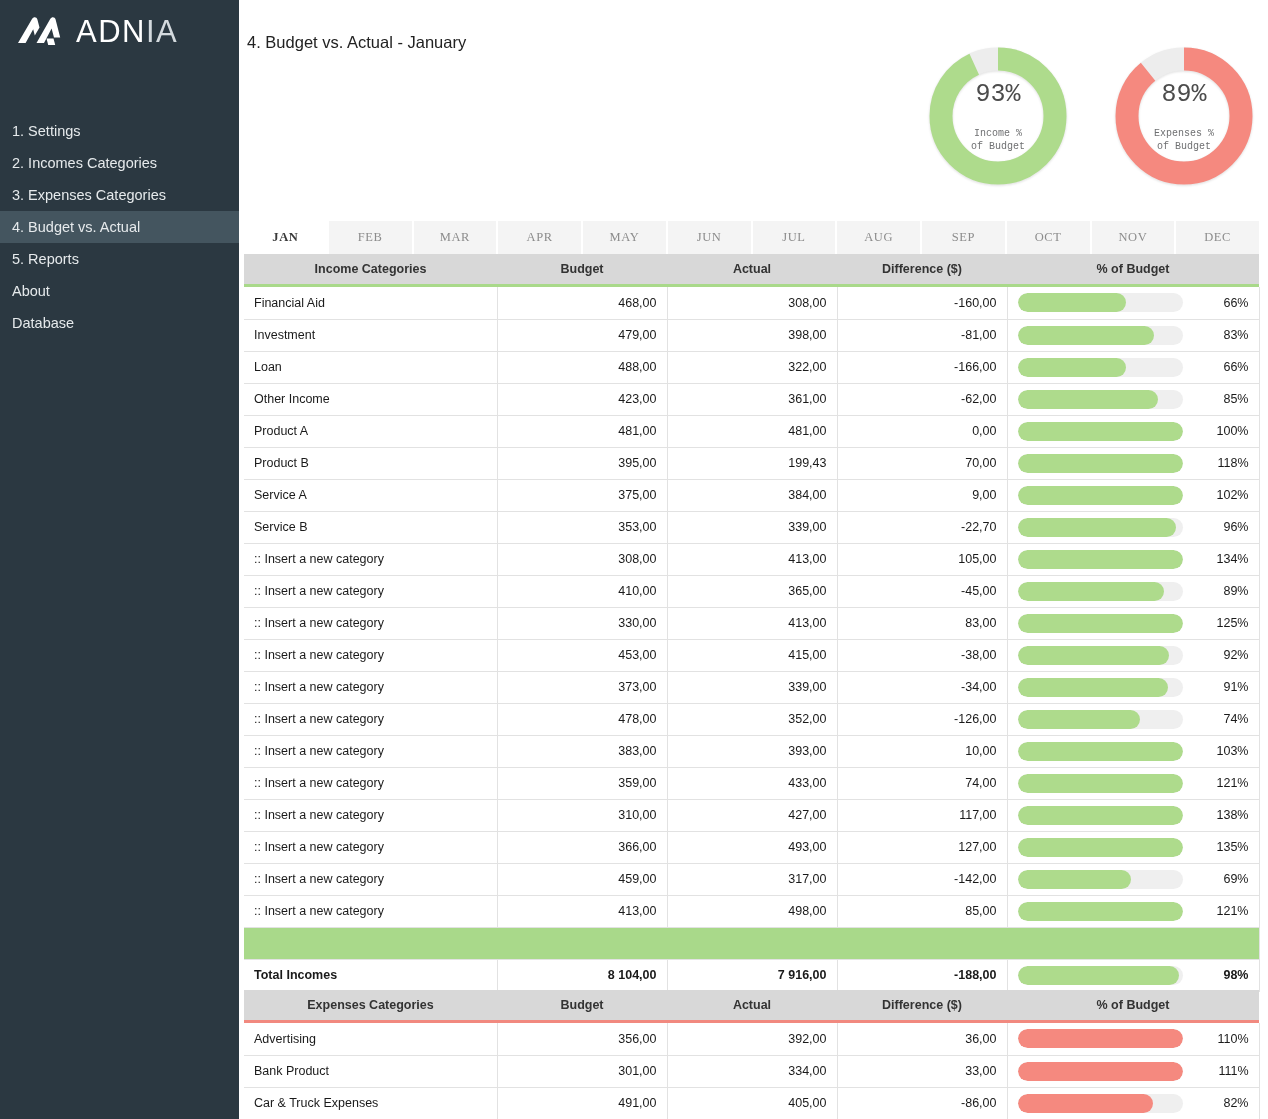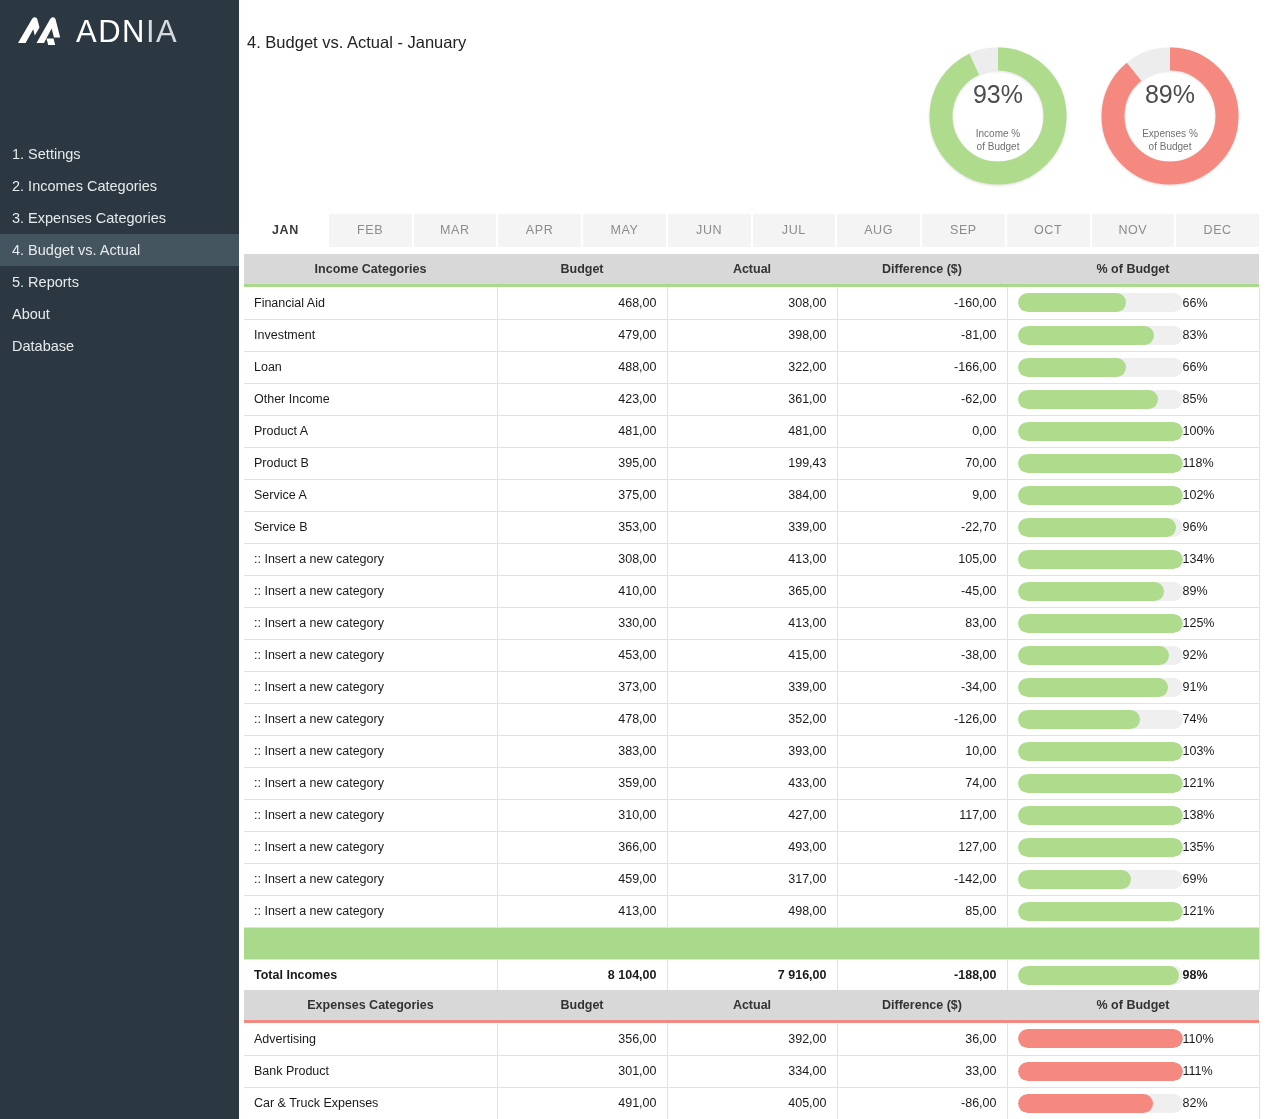--- a/index.html
+++ b/index.html
@@ -21,54 +21,54 @@
     display: flex; align-items: center;
     height: 62px; padding-left: 16px; gap: 14px;
   }
   #logo-mark { width: 46px; height: 30px; display: block; }
   #logo-text {
     color: #ffffff; font-size: 31px; letter-spacing: 1.5px;
     font-weight: 400; line-height: 1;
   }
   #logo-text .lite { color: #d4dade; }
 
-  #nav { margin-top: 76px; }
+  #nav { margin-top: 53px; }
   .nav-item {
     display: block; height: 32px; line-height: 32px;
     padding-left: 12px;
     color: #e6eaec; font-size: 14.5px;
     cursor: pointer; white-space: nowrap;
   }
   .nav-item.active { background: #44555f; }
 
   
   #main { position: absolute; left: 239px; top: 0; width: 1029px; height: 1119px; background:#fff; }
 
   #page-title {
     position: absolute; left: 8px; top: 33px;
     font-size: 16.5px; color: #222; white-space: nowrap;
   }
 
   
-  #kpis { position: absolute; left: 690px; top: 47px; display: flex; gap: 34px; }
+  #kpis { position: absolute; left: 690px; top: 47px; display: flex; gap: 48px; font-family: Liberation Mono, monospace; }
   .donut { position: relative; width: 138px; height: 140px; }
   .donut svg { display: block; position: absolute; left: 0; top: 0; filter: drop-shadow(0 1px 1px rgba(0,0,0,.12)); }
   .donut-center {
     position: absolute; left: 0; top: 0; width: 138px; height: 140px;
     display: flex; flex-direction: column; align-items: center; justify-content: center;
     pointer-events: none;
   }
   .donut-pct { font-size: 25px; color: #4c4c4c; line-height: 1; }
   .donut-lbl { font-size: 10px; color: #6f7072; line-height: 13px; text-align: center; margin-top: 20px; }
 
   
   #tabs {
-    position: absolute; left: 5px; top: 214px;
+    position: absolute; left: 5px; top: 221px;
     width: 1015px; height: 33px;
-    display: flex; background: #d8d8d8;
+    display: flex; background: #d8d8d8; font-family: Liberation Serif, serif;
   }
   .tab {
     flex: 1 1 0; height: 33px; line-height: 33px;
     text-align: center; font-size: 12.5px; letter-spacing: .6px;
     color: #8c8c8c; background: #f4f4f4;
     border-right: 2px solid #ffffff;
     cursor: pointer;
   }
   .tab:last-child { border-right: none; }
   .tab.active { background: #ffffff; color: #3a3a3a; font-weight: bold; }
@@ -113,21 +113,21 @@
   tr.total-sep td { height: 3px; padding: 0; border: none; background: #a9d98a; }
 
   .barwrap { display: flex; align-items: center; gap: 0; }
   .track {
     position: relative; width: 165px; height: 19px;
     background: #efefef; border-radius: 10px; overflow: hidden; flex: 0 0 165px;
   }
   .fill { position: absolute; left: 0; top: 0; height: 19px; border-radius: 10px; }
   .fill.green { background: #aedb8c; }
   .fill.red   { background: #f5897f; }
-  .pctlabel { flex: 1 1 auto; text-align: left; font-size: 12.5px; color: #1a1a1a; }
+  .pctlabel { flex: 1 1 auto; text-align: right; font-size: 12.5px; color: #1a1a1a; }
 </style>
 </head>
 <body>
 
 <div id="app">
 
   <div id="sidebar">
     <div id="logo-row">
       <svg id="logo-mark" viewBox="0 0 46 30">
         <path d="M2 27 L16 3 C17.6 0.4 20.6 0.6 21.4 3.6 L23.5 11.5 L18.8 19.4 L17.2 13.2 L9.6 27 Z" fill="#ffffff"></path>

